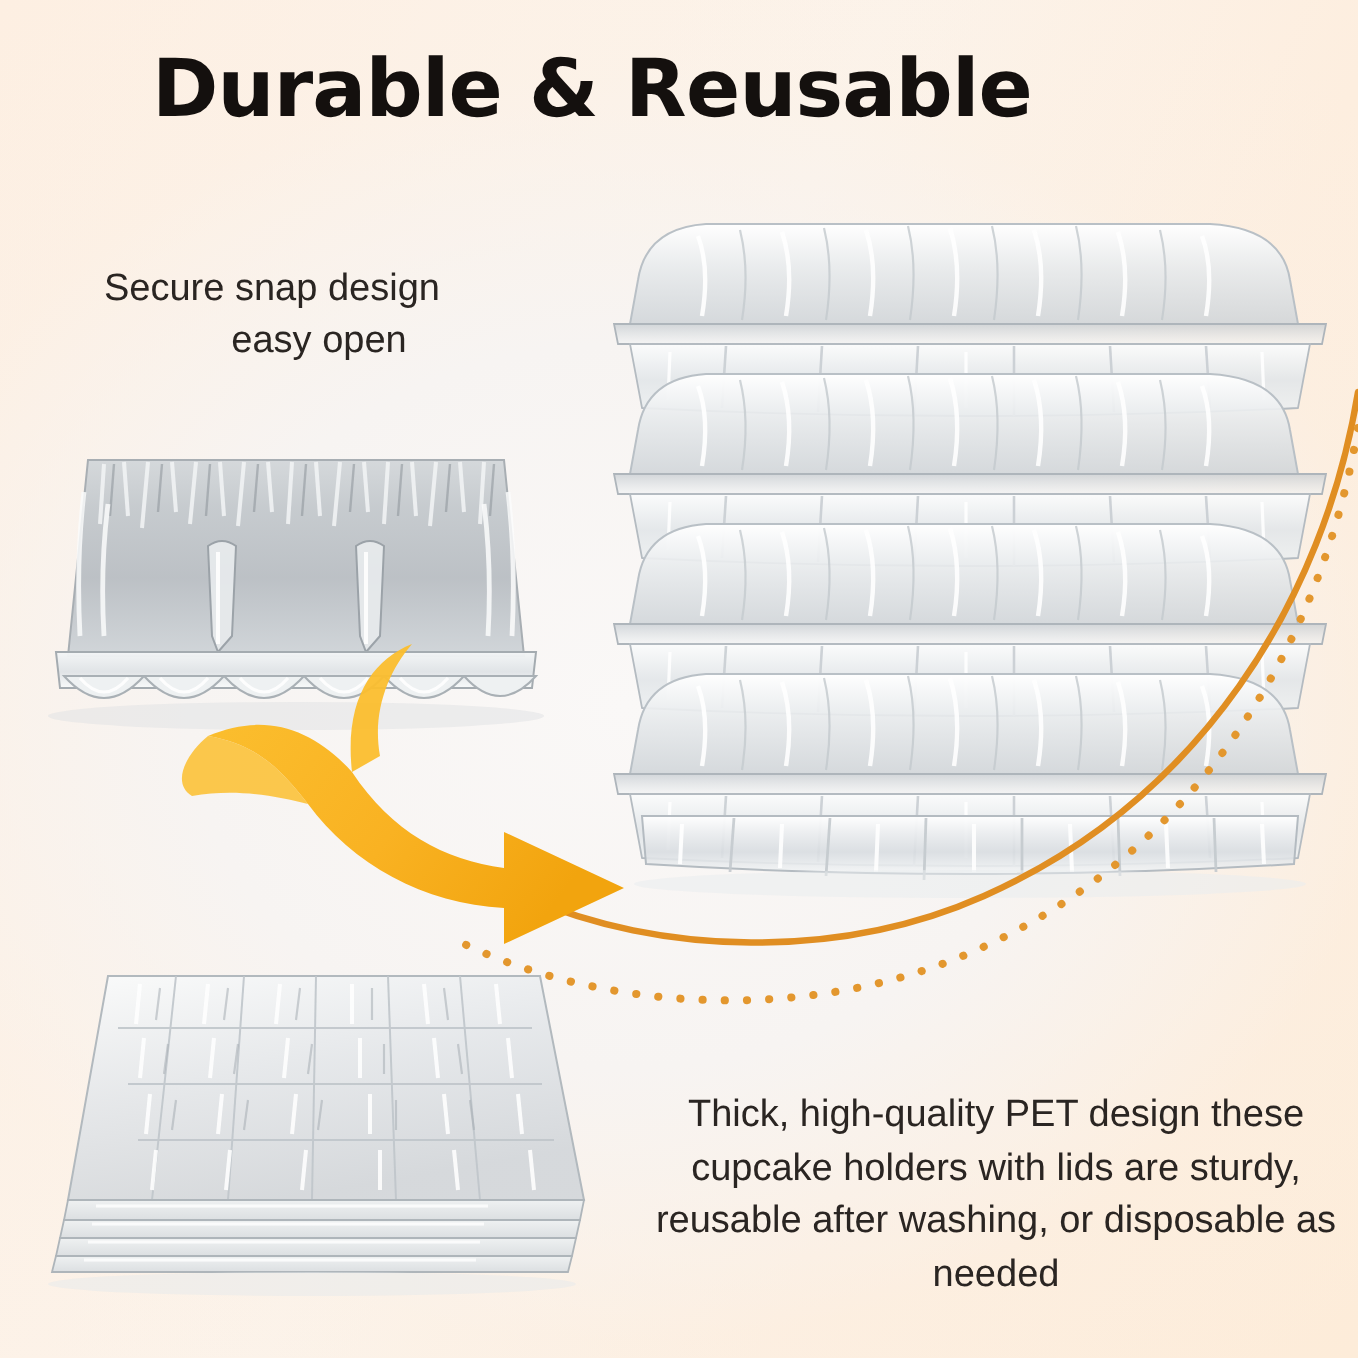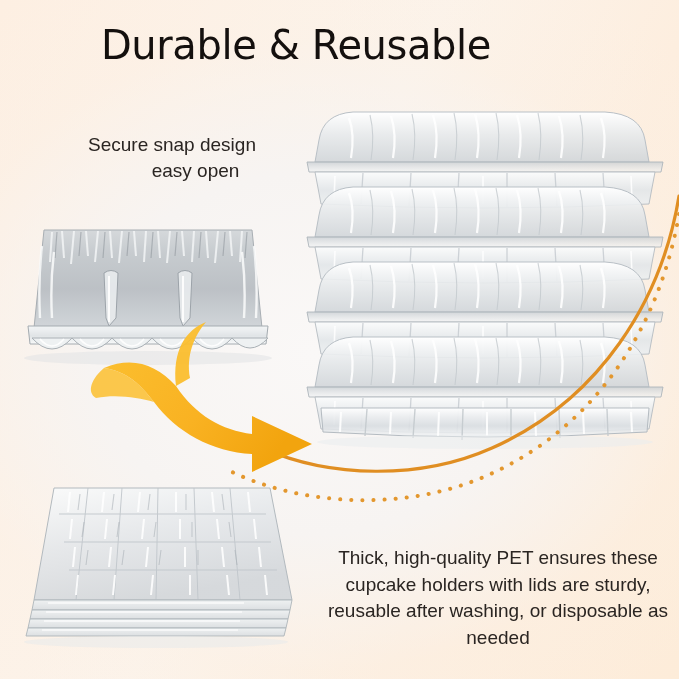--- a/index.html
+++ b/index.html
@@ -26,37 +26,36 @@
 
   
   .title {
     position: absolute;
     top: 22px;
     left: 0;
     width: 592px;
     text-align: center;
     font-family: "DejaVu Sans", sans-serif;
     font-size: 40px;
-    font-weight: normal;
+    font-weight: bold;
     letter-spacing: -0.4px;
     color: #14100e;
     white-space: nowrap;
   }
 
   
   .caption-left {
     position: absolute;
     top: 132px;
     left: 52px;
     width: 215px;
     font-size: 19px;
     line-height: 26px;
     color: #2a2522;
     text-align: left;
-    margin-left: 36px;
   }
   .caption-left .l2 {
     display: block;
     text-align: center;
   }
 
   
   .caption-right {
     position: absolute;
     top: 545px;
@@ -520,19 +519,19 @@
   <div class="title">
     <span>Durable &amp; Reusable</span>
   </div>
 
   <div class="caption-left">
     <span>Secure snap design</span>
     <span class="l2">easy open</span>
   </div>
 
   <div class="caption-right">
-    <span>Thick, high-quality PET ensures</span>
+    <span>Thick, high-quality PET design</span>
     <span>these cupcake holders with lids are</span>
     <span>sturdy, reusable after washing, or</span>
     <span>disposable as needed</span>
   </div>
 
 </div>
 
 </body></html>

